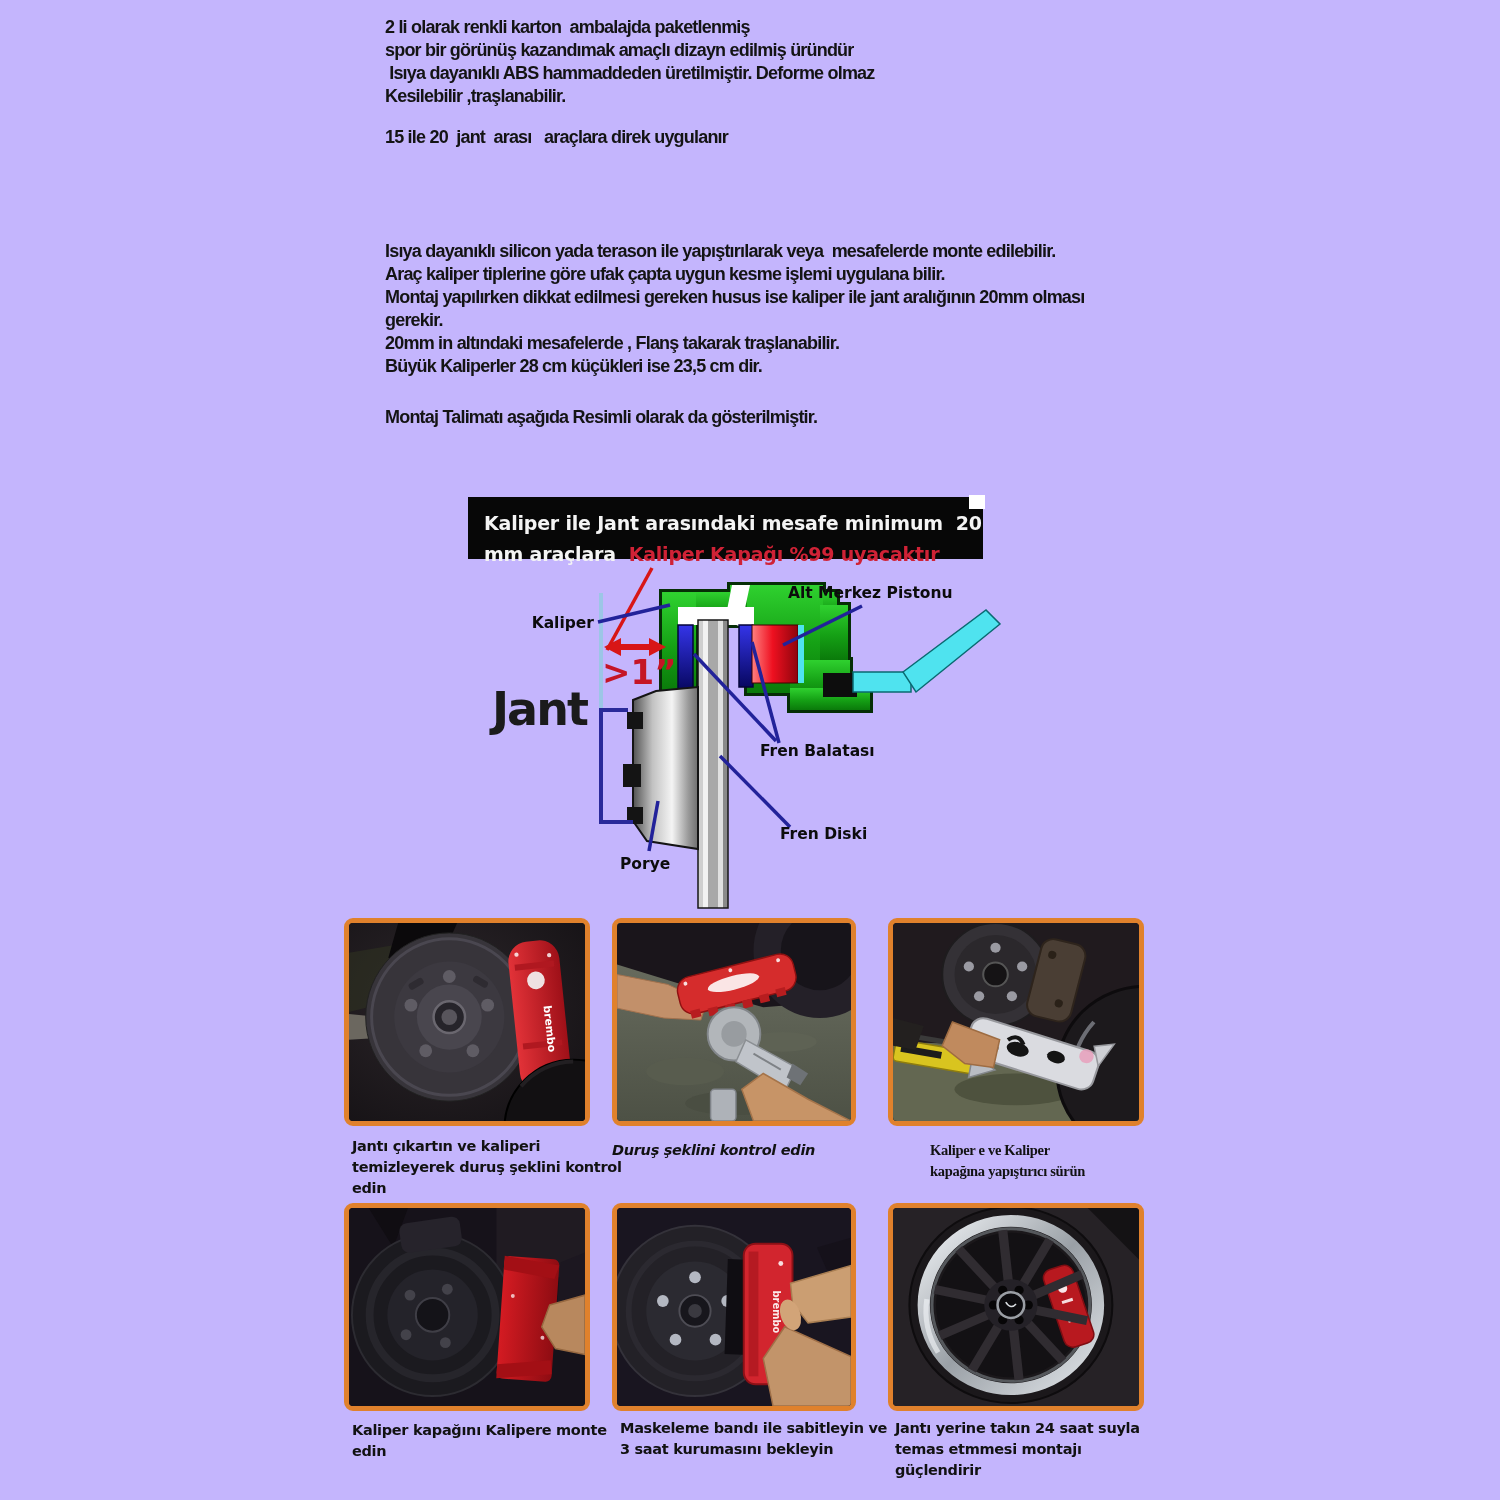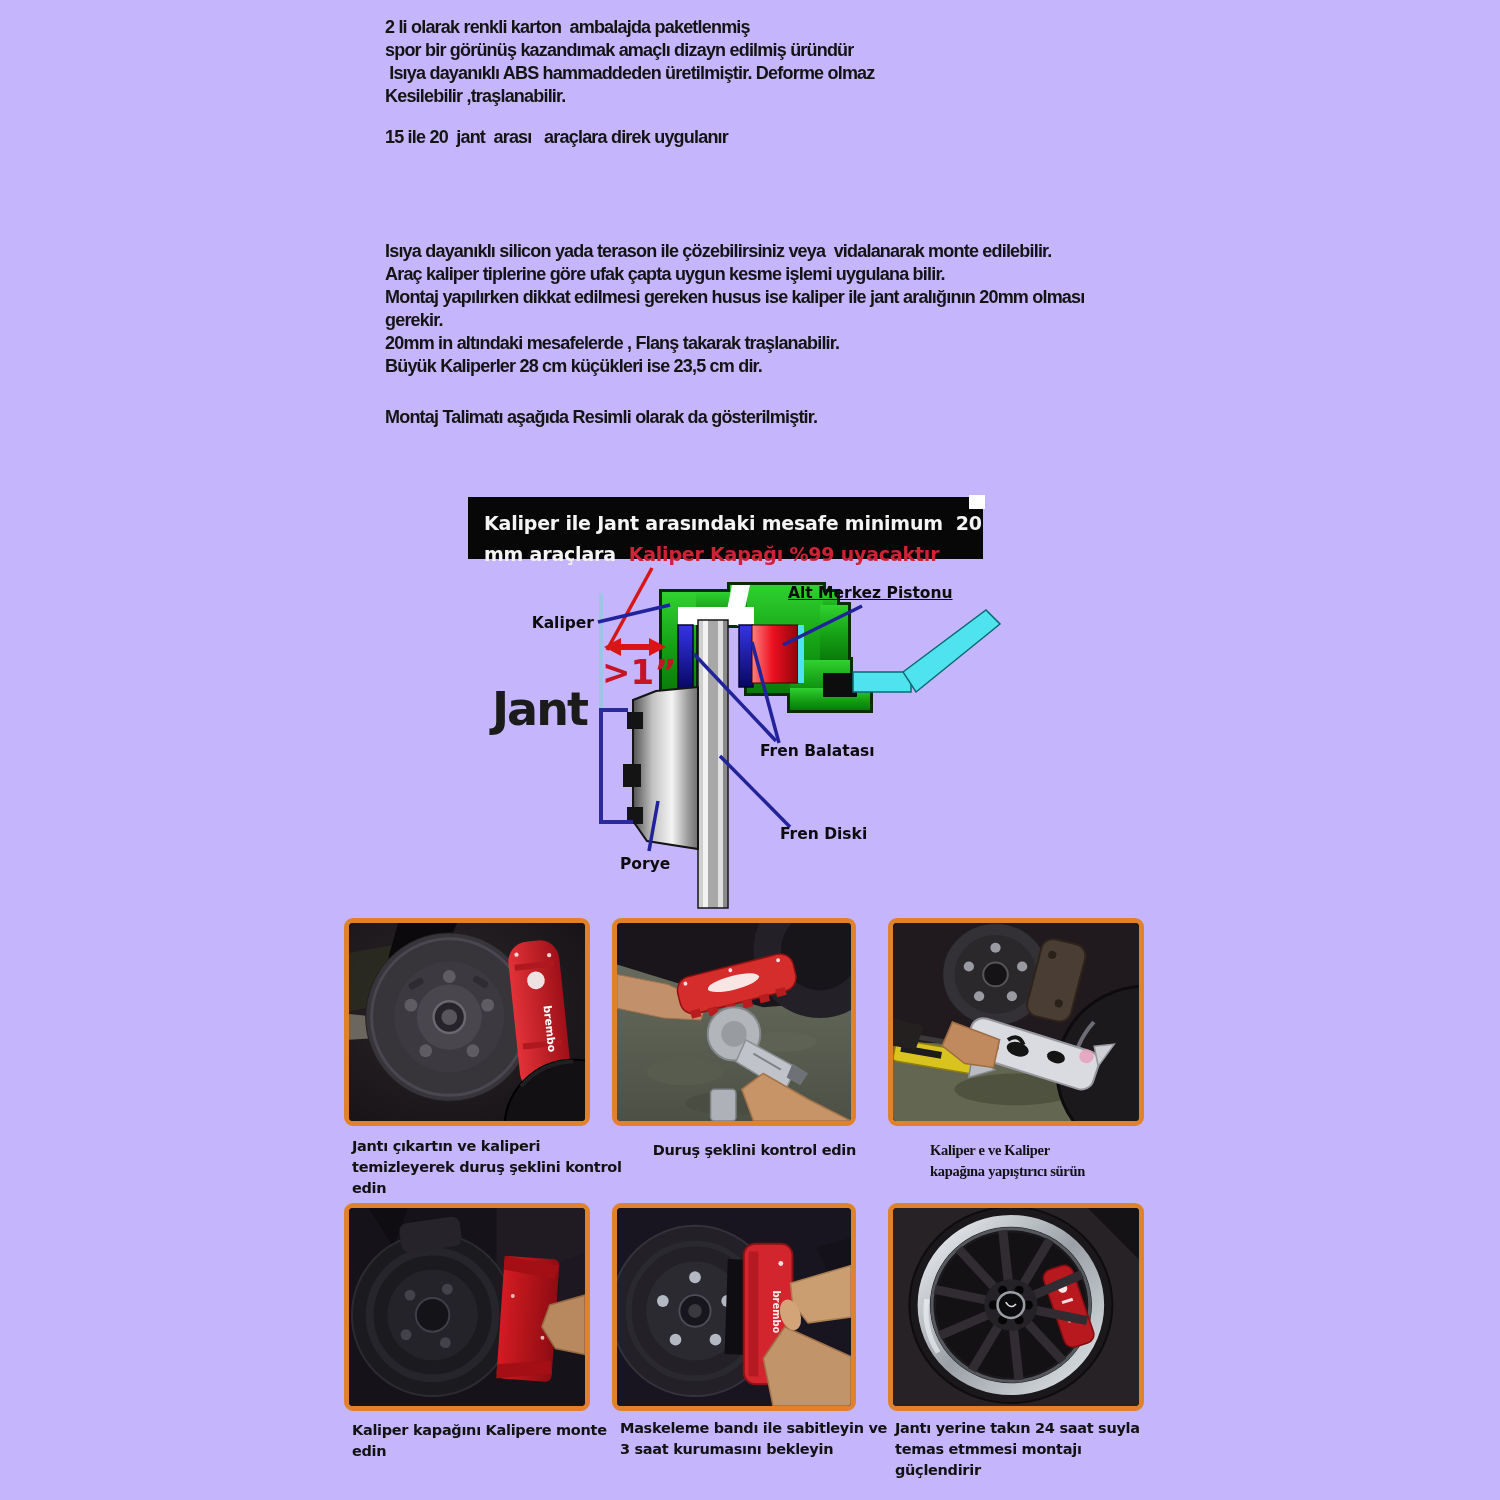--- a/index.html
+++ b/index.html
@@ -1,21 +1,21 @@
 <!DOCTYPE html>
 <html><head>
 <meta charset="utf-8">
 <style>
   html,body{margin:0;padding:0;background:#ffffff;}
   #page{position:relative;width:1500px;height:1500px;background:#c4b5fd;overflow:hidden;
         font-family:"Liberation Sans",sans-serif;}
   .abs{position:absolute;}
   .tline{font:bold 18px/23px "Liberation Sans",sans-serif;letter-spacing:-0.8px;color:#141414;white-space:pre;}
   .cap{font:bold 14.5px/21px "DejaVu Sans",sans-serif;letter-spacing:-0.3px;color:#121212;white-space:pre-line;width:300px;}
-  .cap-center{text-align:right;width:244px;}
+  .cap-center{text-align:left;width:244px;font-style:italic;}
   .dlabel{font:bold 15.5px "DejaVu Sans",sans-serif;color:#0c0c0c;white-space:pre;}
   #banner{left:468px;top:497px;width:515px;height:62px;background:#070707;box-sizing:border-box;padding:11px 0 0 16px;}
   .bline1{font:bold 19px/31px "DejaVu Sans",sans-serif;letter-spacing:-0.2px;color:#f4f4f4;white-space:pre;}
   .bline2{font:bold 19px/31px "DejaVu Sans",sans-serif;letter-spacing:-0.2px;white-space:pre;}
   .bwhite{color:#f4f4f4;}
   .bred{color:#d02236;}
   .photo{position:absolute;border:5px solid #e0812c;border-radius:9px;overflow:hidden;background:#141014;line-height:0;}
   .photo svg{display:block;}
   #jantlbl{font:bold 46px "DejaVu Sans",sans-serif;letter-spacing:-2px;color:#1b1b1b;}
   #gaplbl{font:bold 34px "DejaVu Sans",sans-serif;color:#c51525;}
@@ -27,21 +27,21 @@
 
   <div class="abs" style="left:385px;top:16px;">
     <div class="tline">2 li olarak renkli karton  ambalajda paketlenmiş</div>
     <div class="tline">spor bir görünüş kazandımak amaçlı dizayn edilmiş üründür</div>
     <div class="tline"> Isıya dayanıklı ABS hammaddeden üretilmiştir. Deforme olmaz</div>
     <div class="tline">Kesilebilir ,traşlanabilir.</div>
   </div>
   <div class="abs tline" style="left:385px;top:126px;">15 ile 20  jant  arası   araçlara direk uygulanır</div>
 
   <div class="abs" style="left:385px;top:240px;">
-    <div class="tline">Isıya dayanıklı silicon yada terason ile çözebilirsiniz veya  vidalanarak monte edilebilir.</div>
+    <div class="tline">Isıya dayanıklı silicon yada terason ile yapıştırılarak veya  mesafelerde monte edilebilir.</div>
     <div class="tline">Araç kaliper tiplerine göre ufak çapta uygun kesme işlemi uygulana bilir.</div>
     <div class="tline">Montaj yapılırken dikkat edilmesi gereken husus ise kaliper ile jant aralığının 20mm olması</div>
     <div class="tline">gerekir.</div>
     <div class="tline">20mm in altındaki mesafelerde , Flanş takarak traşlanabilir.</div>
     <div class="tline">Büyük Kaliperler 28 cm küçükleri ise 23,5 cm dir.</div>
   </div>
   <div class="abs tline" style="left:385px;top:406px;">Montaj Talimatı aşağıda Resimli olarak da gösterilmiştir.</div>
 
   <div id="banner" class="abs">
     <div class="bline1">Kaliper ile Jant arasındaki mesafe minimum  20</div>
@@ -139,21 +139,21 @@
       <line x1="234" y1="94" x2="316" y2="181"></line>
       <line x1="292" y1="82" x2="319" y2="183"></line>
       <line x1="260" y1="196" x2="330" y2="267"></line>
       <line x1="198" y1="241" x2="189" y2="291"></line>
     </g>
   </svg>
 
   <div class="abs dlabel" style="left:514px;top:614px;width:80px;text-align:right;">Kaliper</div>
   <div class="abs" id="jantlbl" style="left:492px;top:682px;">Jant</div>
   <div class="abs" id="gaplbl" style="left:602px;top:652px;">&gt;1”</div>
-  <div class="abs dlabel" style="left:788px;top:584px;text-decoration:underline;">Alt Merkez Pistonu</div>
+  <div class="abs dlabel" style="left:788px;top:584px;">Alt Merkez Pistonu</div>
   <div class="abs dlabel" style="left:760px;top:742px;">Fren Balatası</div>
   <div class="abs dlabel" style="left:780px;top:825px;">Fren Diski</div>
   <div class="abs dlabel" style="left:620px;top:855px;">Porye</div>
 
   <div class="photo" style="left:344px;top:918px;">
     <svg width="236" height="198" viewBox="0 0 240 200" preserveAspectRatio="none">
       <defs>
           <radialGradient id="s1bg" cx="0.4" cy="0.4" r="0.9">
         <stop offset="0" stop-color="#2c262a"></stop>
             <stop offset="1" stop-color="#120f12"></stop>

